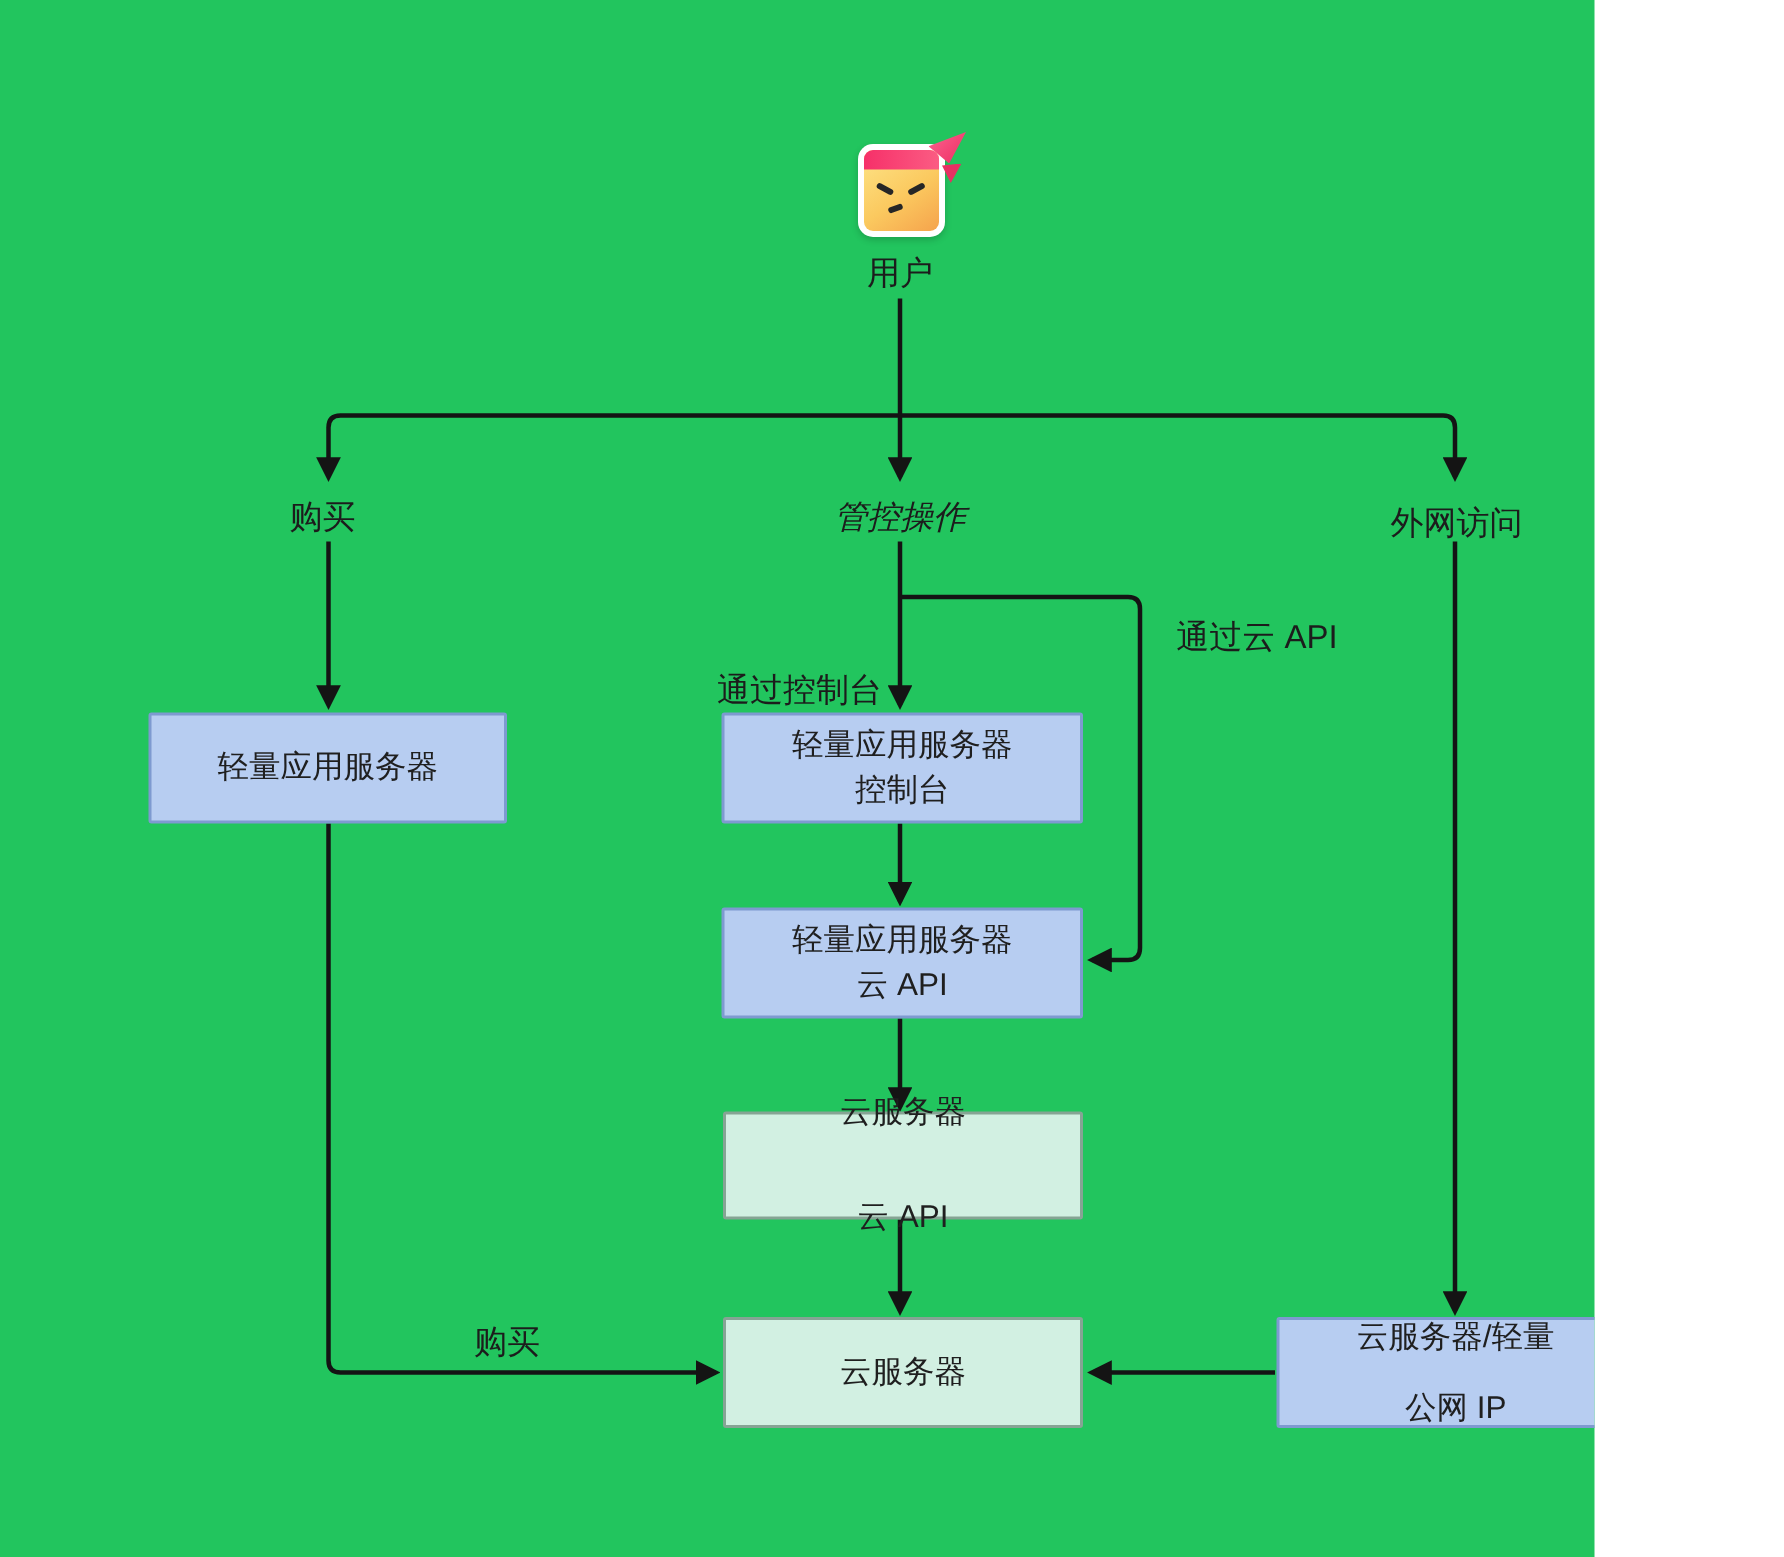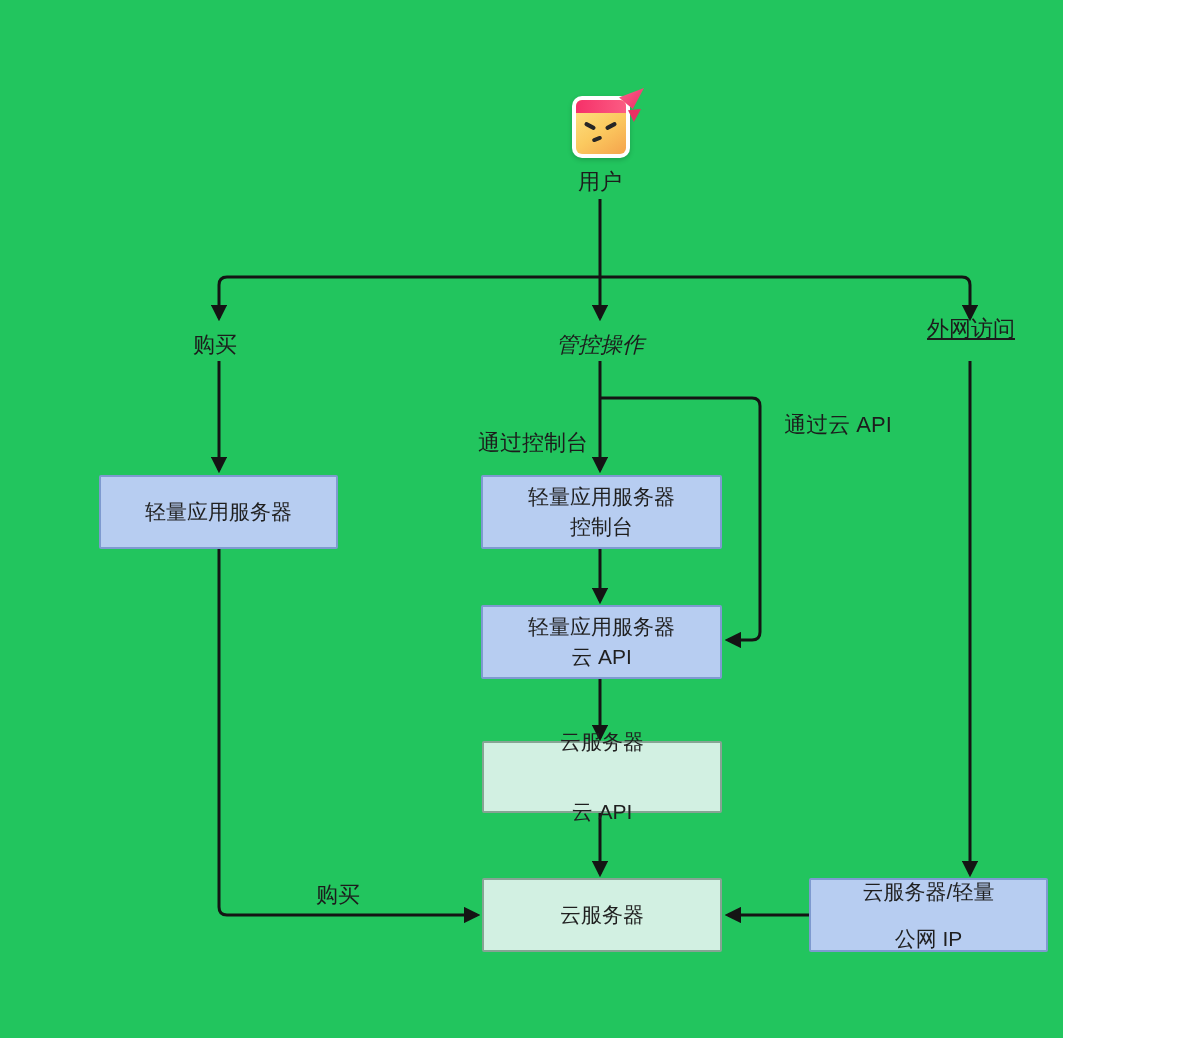--- a/index.html
+++ b/index.html
@@ -132,23 +132,23 @@
       <div class="mouth"></div>
     </div>
     <div class="bow-top"></div>
     <div class="bow-tail"></div>
   </div>
 
   <div class="lbl" style="left:600px; top:169px;">用户</div>
 
   <div class="lbl" style="left:215px; top:332px;">购买</div>
   <div class="lbl" style="left:600px; top:332px;font-style:italic;">管控操作</div>
-  <div class="lbl" style="left:971px; top:316px;text-decoration:underline;">外网访问</div>
+  <div class="lbl" style="left:971px; top:336px;">外网访问</div>
 
-  <div class="lbl" style="left:533px; top:430px;">通过控制台</div>
+  <div class="lbl" style="left:533px; top:447px;">通过控制台</div>
   <div class="lbl" style="left:838px; top:412px;">通过云 API</div>
   <div class="lbl" style="left:338px; top:882px;">购买</div>
 
   <div class="box blue" style="left:99px; top:475px; width:239px; height:74px;">
     <span>轻量应用服务器</span>
   </div>
 
   <div class="box blue" style="left:481px; top:475px; width:241px; height:74px;">
     <span>轻量应用服务器</span>
     <span>控制台</span>
@@ -161,20 +161,20 @@
 
   <div class="box green" style="left:482px; top:741px; width:240px; height:72px;">
     <span>云服务器</span>
     <span>云 API</span>
   </div>
 
   <div class="box green" style="left:482px; top:878px; width:240px; height:74px;">
     <span>云服务器</span>
   </div>
 
-  <div class="box blue" style="left:809px; top:878px; width:239px; height:74px;gap:17px;">
+  <div class="box blue" style="left:851px; top:878px; width:239px; height:74px;gap:17px;">
     <span>云服务器/轻量</span>
     <span>公网 IP</span>
   </div>
 
   <div class="watermark"></div>
 
 </div>
 
 </body></html>

